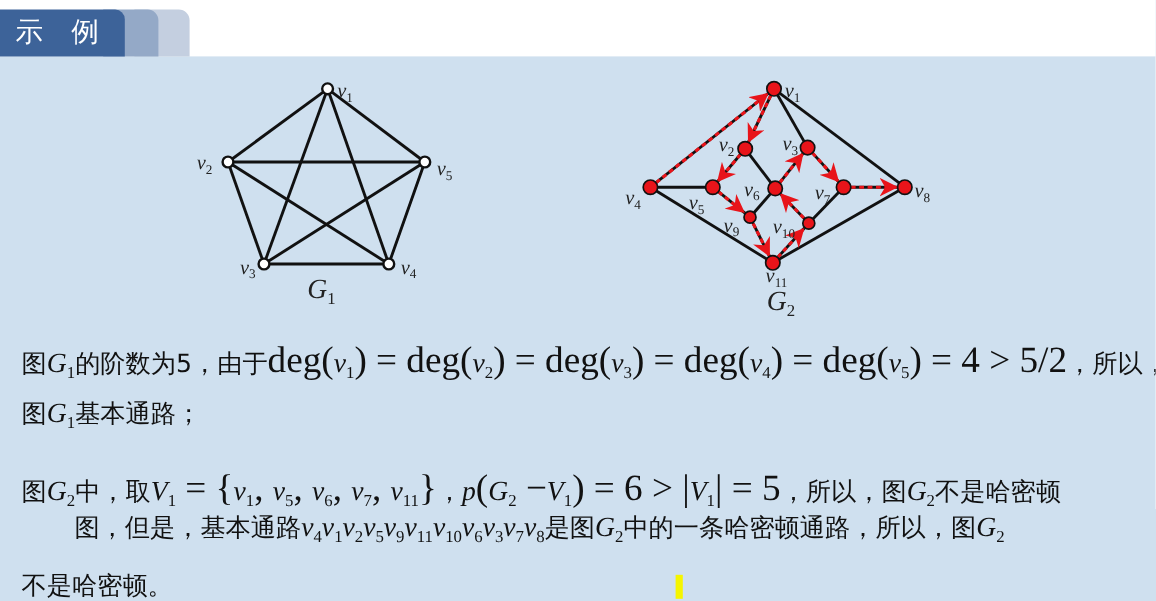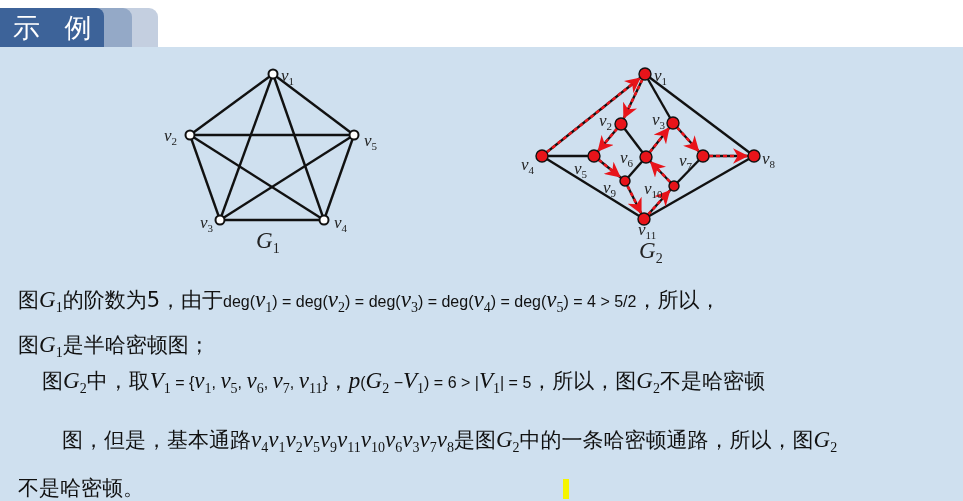--- a/index.html
+++ b/index.html
@@ -4,34 +4,34 @@
 <style>
   html, body { margin:0; padding:0; }
   body {
     width:963px; height:501px; overflow:hidden; position:relative;
     background:#ffffff;
     font-family: "DejaVu Sans", "Liberation Sans", sans-serif;
   }
   .header { position:absolute; left:0; top:0; width:963px; height:47px; background:#ffffff; }
   .tab { position:absolute; top:8px; height:39px; }
   .tab-main { left:0; width:104px; background:#3d6399; border-top-right-radius:8px; z-index:3;
-    color:#ffffff; font-size:27px; line-height:39px; padding-left:13px; box-sizing:border-box;
+    color:#ffffff; font-size:23px; line-height:39px; padding-left:13px; box-sizing:border-box;
     letter-spacing:8px; }
   .tab-mid { left:86px; width:46px; background:#94a9c7; border-top-right-radius:9px; z-index:2; }
   .tab-light { left:112px; width:46px; background:#c4cfe0; border-top-right-radius:9px; z-index:1; }
   .content {
     position:absolute; left:0; top:47px; width:963px; height:454px;
     background:#cfe0ef;
   }
   svg.graphs { position:absolute; left:0; top:0; }
   .txt-line {
     position:absolute; left:18px; font-size:21px; color:#111;
     white-space:nowrap; height:30px; line-height:30px;
   }
-  .m { font-family:Liberation Sans, sans-serif; font-size:16px; }
+  .m { font-family:Liberation Serif, serif; font-size:31px; }
   .mi { font-family:"Liberation Serif", "DejaVu Serif", serif; font-style:italic; font-size:23px; }
   sub { font-size:14px; vertical-align:-5px; line-height:0; font-family:"Liberation Serif", serif; font-style:normal; }
   .cursor-mark { position:absolute; left:563px; top:479px; width:6px; height:20px; background:#f5f500; }
   .glabel { font-family:"Liberation Serif", "DejaVu Serif", serif; font-style:italic; fill:#222; }
   .gsub { font-family:"Liberation Serif", "DejaVu Serif", serif; font-style:normal; fill:#222; }
 </style>
 </head>
 <body>
 
 <div class="header">
@@ -124,24 +124,24 @@
       <text x="638" y="235" class="glabel" font-size="17">v<tspan class="gsub" font-size="11" dy="4">11</tspan></text>
       <text x="639" y="258" class="glabel" font-size="23">G<tspan class="gsub" font-size="14" dy="5">2</tspan></text>
     </g>
 </svg>
 
 <div class="txt-line" style="top:285px;">
   <span>图</span><span class="mi">G</span><sub>1</sub><span>的阶数为5，由于</span><span id="deg-list"><span class="m">deg(</span><span class="mi">v</span><sub>1</sub><span class="m">) = </span><span class="m">deg(</span><span class="mi">v</span><sub>2</sub><span class="m">) = </span><span class="m">deg(</span><span class="mi">v</span><sub>3</sub><span class="m">) = </span><span class="m">deg(</span><span class="mi">v</span><sub>4</sub><span class="m">) = </span><span class="m">deg(</span><span class="mi">v</span><sub>5</sub><span class="m">) = 4 &gt; 5/2</span></span><span>，所以，</span>
 </div>
 
 <div class="txt-line" style="top:330px;">
-  <span>图</span><span class="mi">G</span><sub>1</sub><span>是半哈密顿图；</span>
+  <span>图</span><span class="mi">G</span><sub>1</sub><span>基本通路；</span>
 </div>
 
-<div class="txt-line" style="top:366px;margin-left:24px;">
+<div class="txt-line" style="top:392px;">
   <span>图</span><span class="mi">G</span><sub>2</sub><span>中，取</span><span class="mi">V</span><sub>1</sub><span class="m"> = {</span><span id="set-list"><span class="mi">v</span><sub>1</sub><span class="m">, </span><span class="mi">v</span><sub>5</sub><span class="m">, </span><span class="mi">v</span><sub>6</sub><span class="m">, </span><span class="mi">v</span><sub>7</sub><span class="m">, </span><span class="mi">v</span><sub>11</sub></span><span class="m">}</span><span>，</span><span class="mi">p</span><span class="m">(</span><span class="mi">G</span><sub>2</sub><span class="m"> −</span><span class="mi">V</span><sub>1</sub><span class="m">) = 6 &gt; |</span><span class="mi">V</span><sub>1</sub><span class="m">| = 5</span><span>，所以，图</span><span class="mi">G</span><sub>2</sub><span>不是哈密顿</span>
 </div>
 
 <div class="txt-line" style="top:425px;margin-left:44px;">
   <span>图，但是，基本通路</span><span id="path-list"><span class="mi">v</span><sub>4</sub><span class="mi">v</span><sub>1</sub><span class="mi">v</span><sub>2</sub><span class="mi">v</span><sub>5</sub><span class="mi">v</span><sub>9</sub><span class="mi">v</span><sub>11</sub><span class="mi">v</span><sub>10</sub><span class="mi">v</span><sub>6</sub><span class="mi">v</span><sub>3</sub><span class="mi">v</span><sub>7</sub><span class="mi">v</span><sub>8</sub></span><span>是图</span><span class="mi">G</span><sub>2</sub><span>中的一条哈密顿通路，所以，图</span><span class="mi">G</span><sub>2</sub>
 </div>
 
 <div class="txt-line" style="top:473px;">
   <span>不是哈密顿。</span>
 </div>

